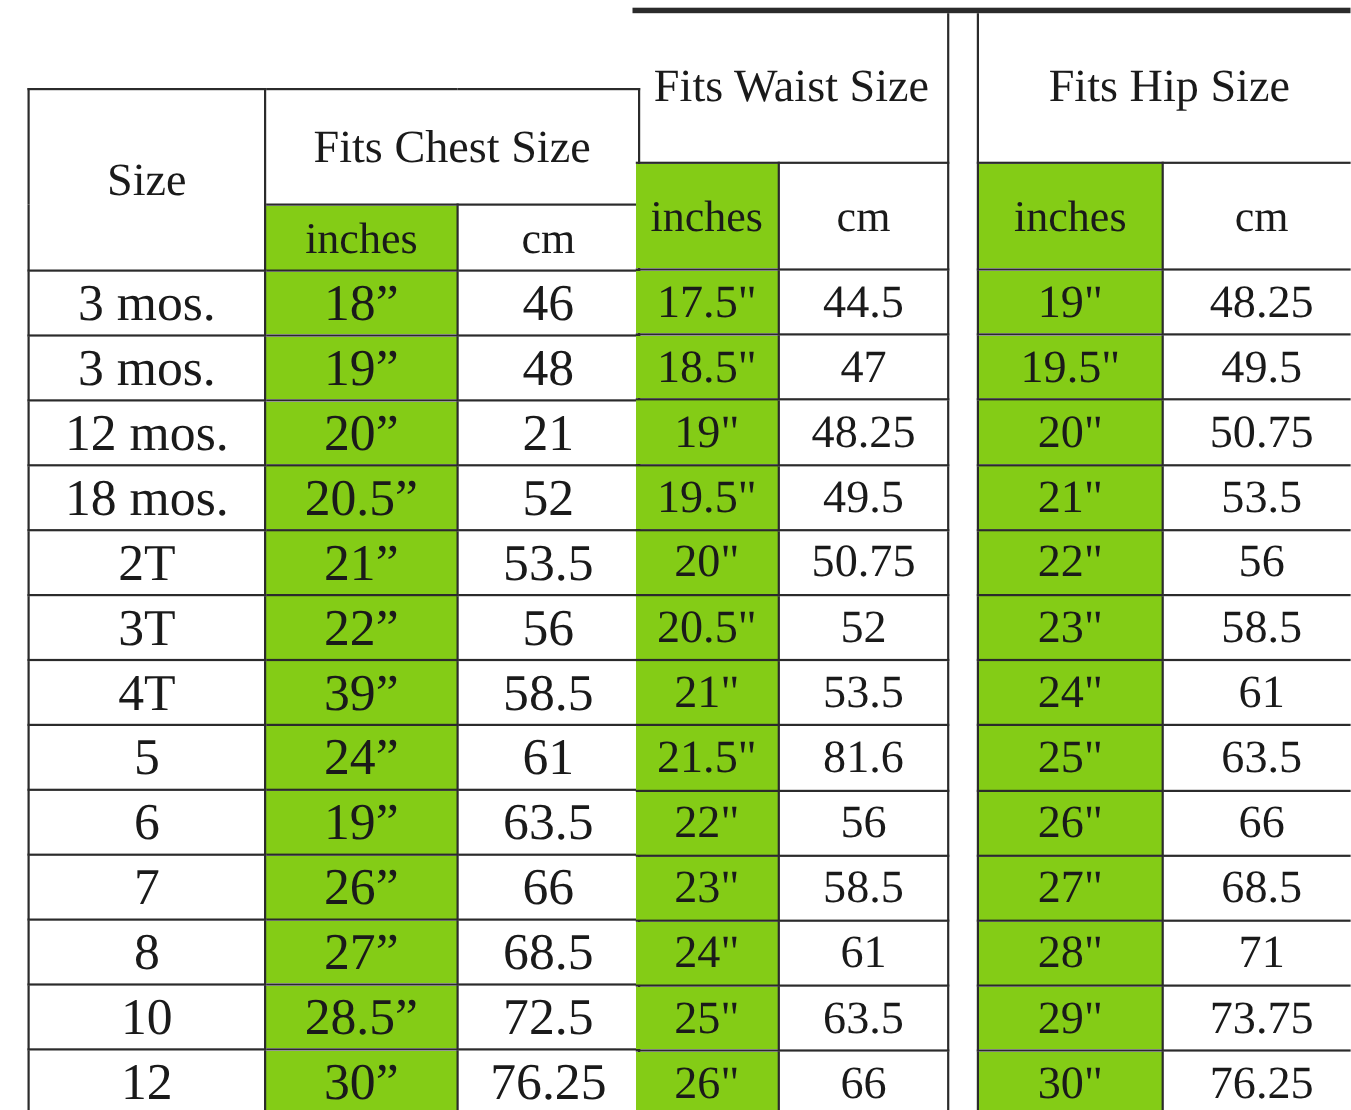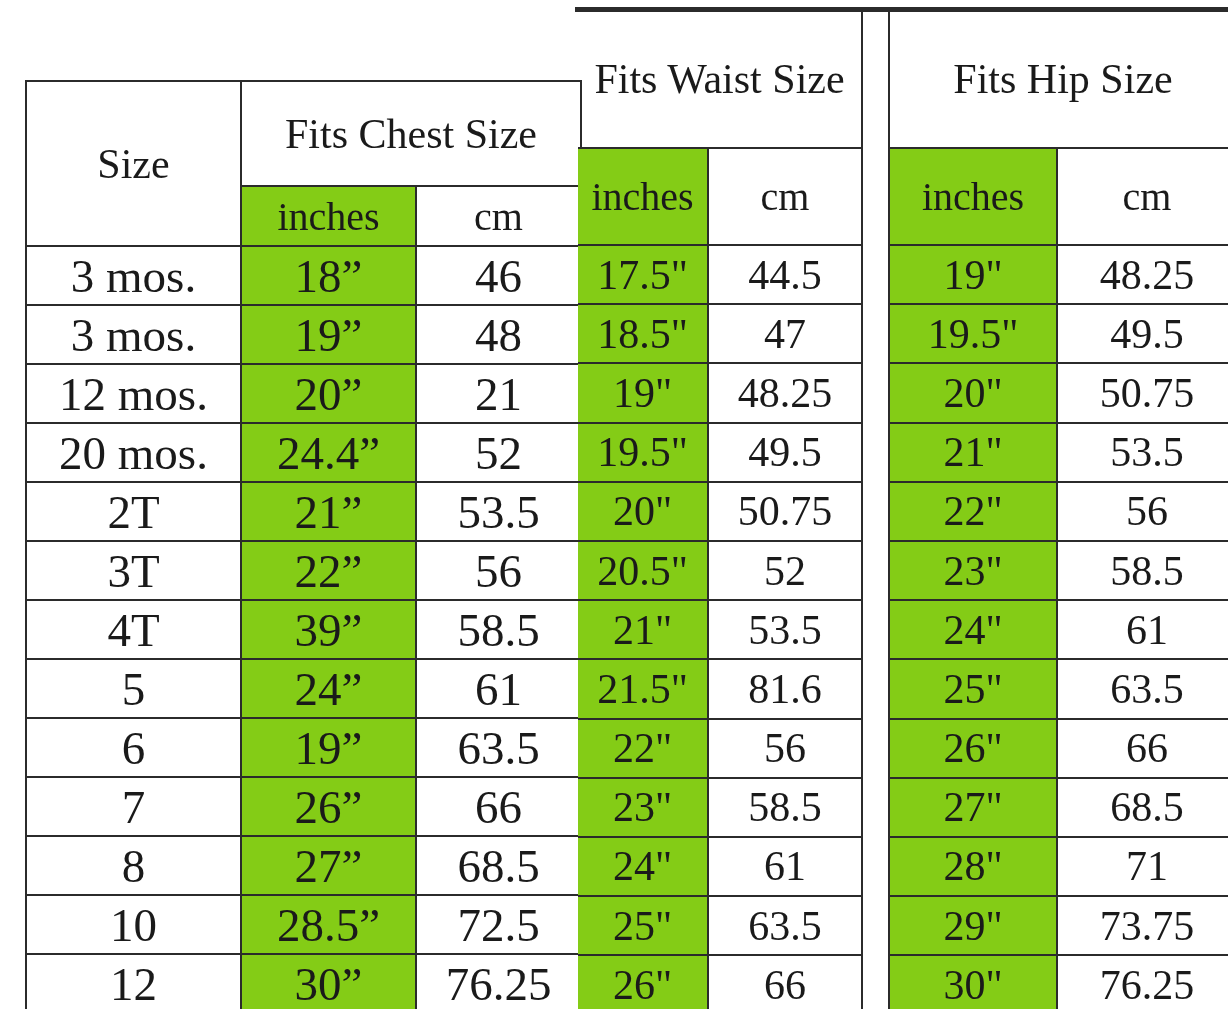--- a/index.html
+++ b/index.html
@@ -97,22 +97,22 @@
           <td>48</td>
         </tr>
 
         <tr>
           <td>12 mos.</td>
           <td class="shade">20”</td>
           <td>21</td>
         </tr>
 
         <tr>
-          <td>20 mos.</td>
-          <td class="shade">24.4”</td>
+          <td>18 mos.</td>
+          <td class="shade">20.5”</td>
           <td>52</td>
         </tr>
 
         <tr>
           <td>2T</td>
           <td class="shade">21”</td>
           <td>53.5</td>
         </tr>
 
         <tr>

